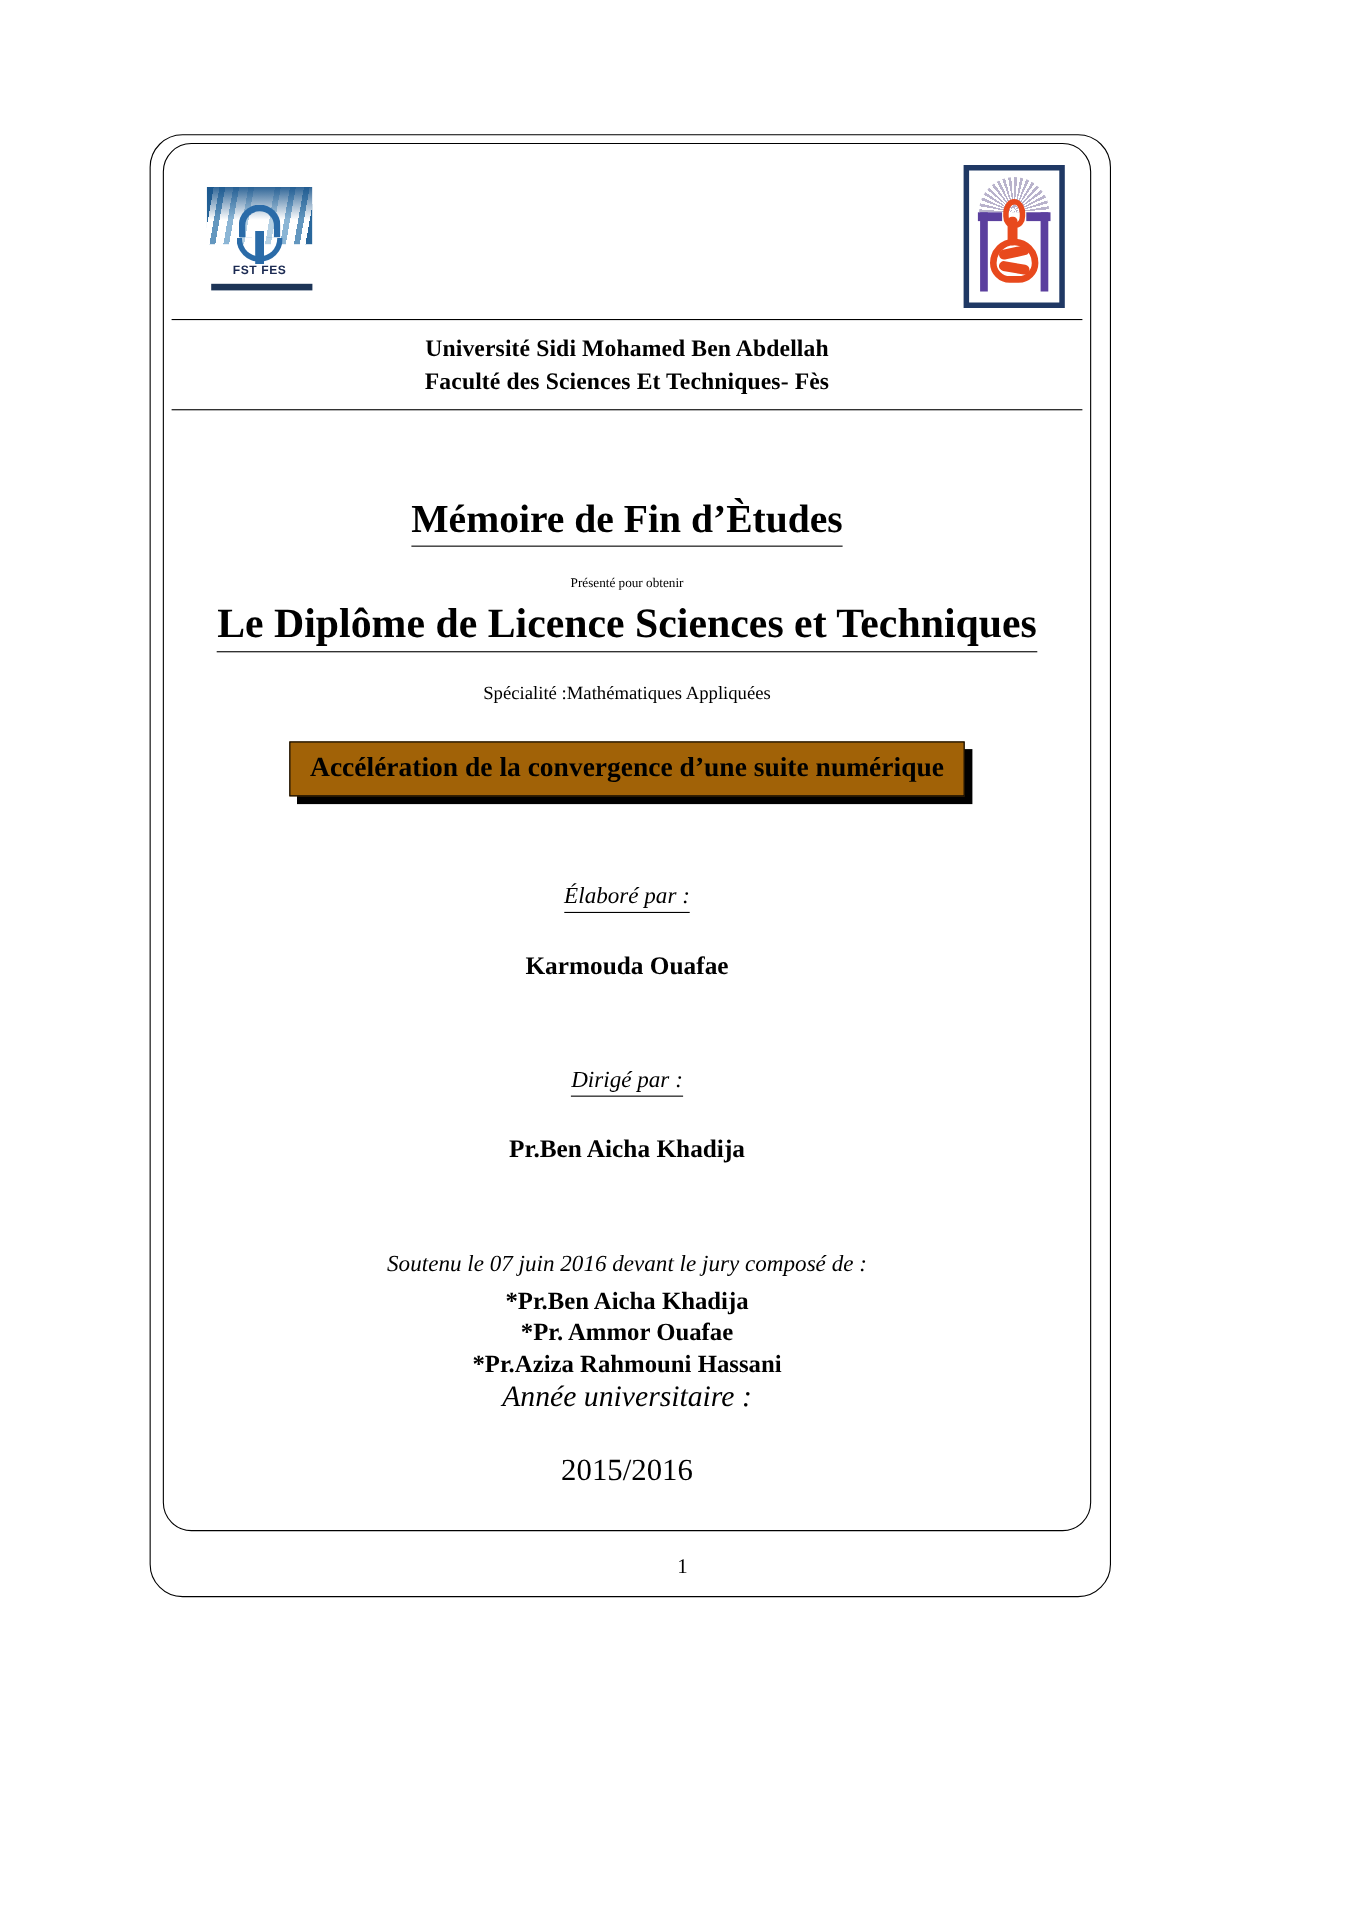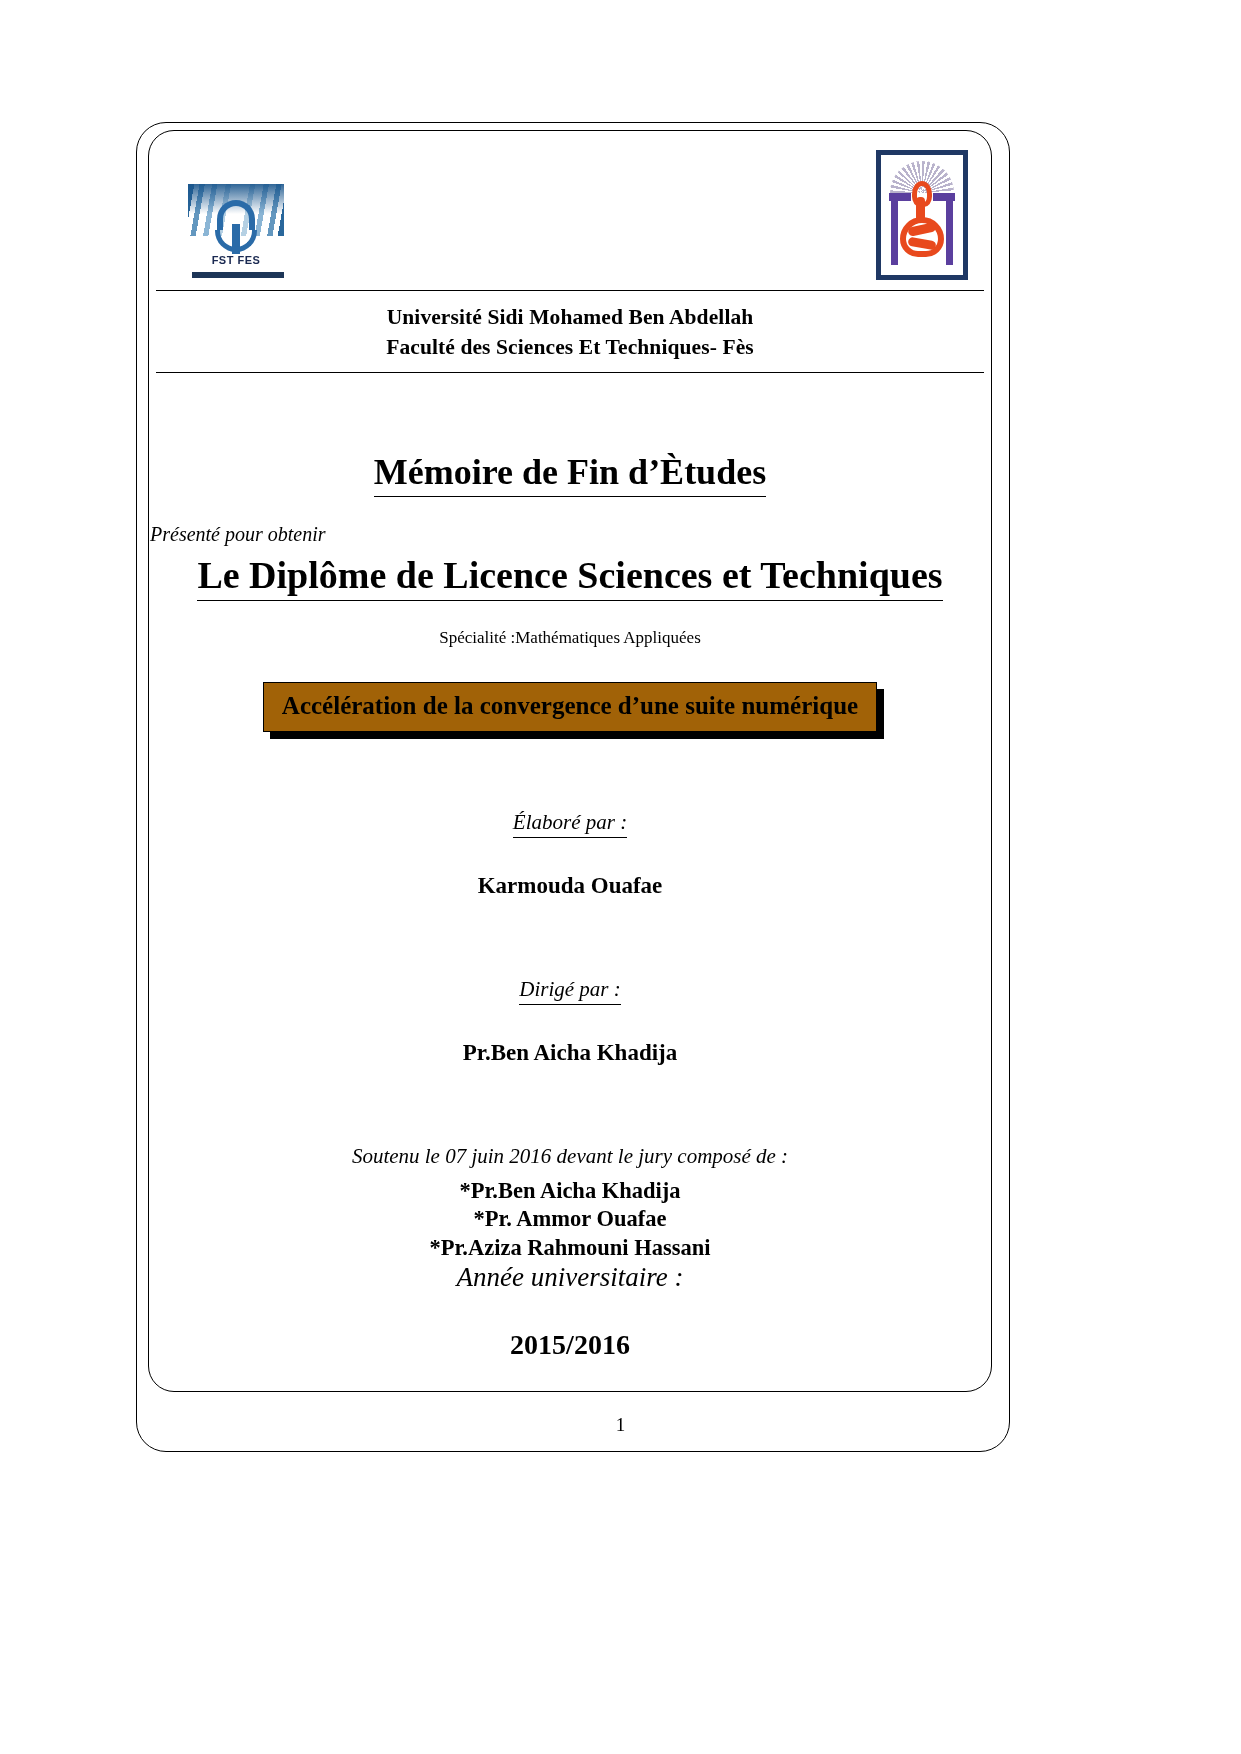--- a/index.html
+++ b/index.html
@@ -50,21 +50,21 @@
 
   
   .logo-row {
     position: relative;
     height: 160px;
   }
 
   .fst-logo {
     position: absolute;
     left: 38px;
-    top: 54px;
+    top: 40px;
     width: 96px;
     height: 100px;
   }
   .fst-logo .fst-box {
     position: absolute;
     left: 0; top: 0;
     width: 96px; height: 92px;
     background: #ffffff;
     overflow: hidden;
   }
@@ -231,22 +231,22 @@
     font-weight: bold;
     font-size: 36px;
     line-height: 1.2;
   }
   .t-memoire .u {
     border-bottom: 1.8px solid #000;
     padding-bottom: 4px;
   }
 
   .t-presente {
-    font-style: italic;
-    font-size: 20px;
+    text-align: center;
+    font-size: 12px;
     margin-top: 28px;
   }
 
   .t-diplome {
     text-align: center;
     font-weight: bold;
     font-size: 38px;
     margin-top: 7px;
     line-height: 1.2;
   }
@@ -319,21 +319,21 @@
     margin-top: 8px;
   }
 
   .annee-label {
     text-align: center;
     font-style: italic;
     font-size: 27px;
   }
   .annee-value {
     text-align: center;
-    font-weight: bold;
+    font-weight: normal;
     font-size: 28px;
     margin-top: 36px;
   }
 
   
   .page-number {
     position: absolute;
     left: 0;
     top: 1414px;
     width: 1241px;

